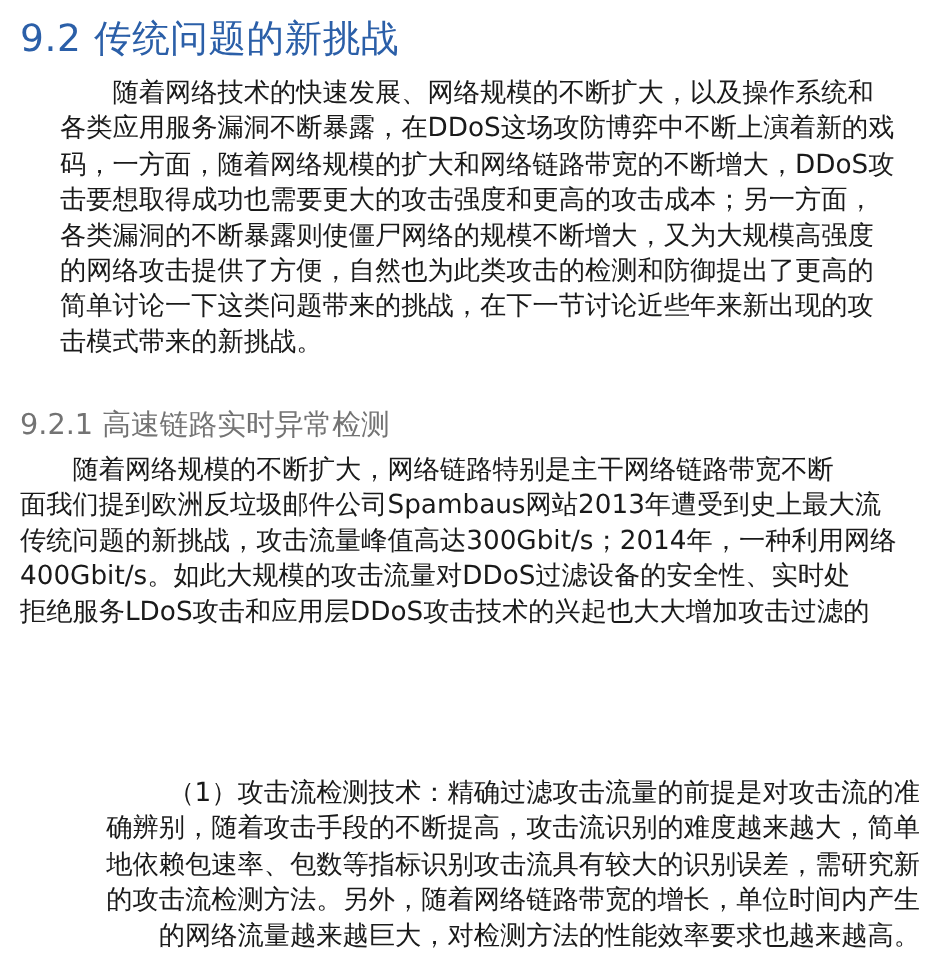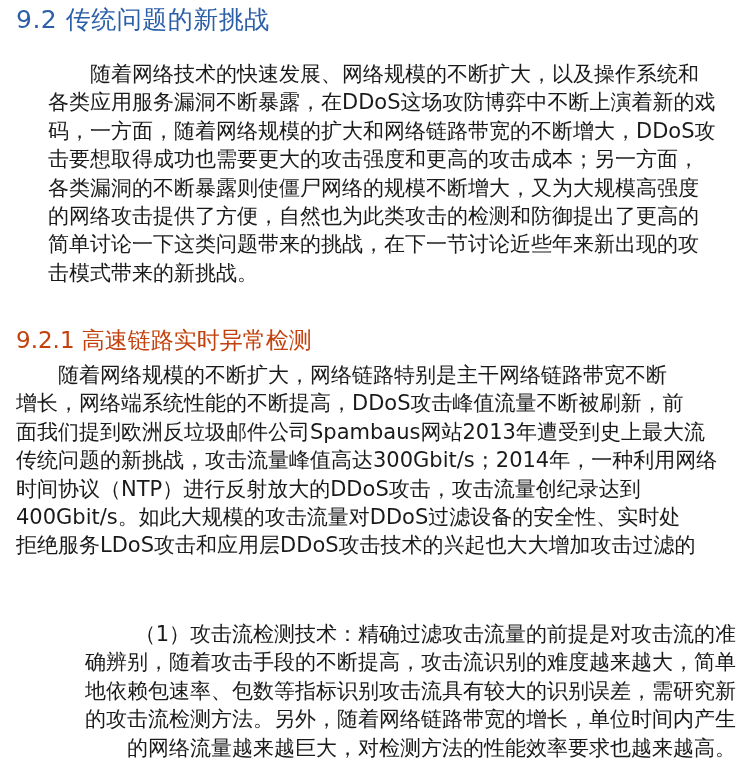--- a/index.html
+++ b/index.html
@@ -17,34 +17,34 @@
     }
     .page {
       position: absolute;
       left: 0;
       top: 0;
       width: 755px;
     }
     .h1 {
       position: absolute;
       left: 16px;
-      top: 0;
-      font-size: 25px;
+      top: 12px;
+      font-size: 30px;
       line-height: 40px;
       color: #2b5fa8;
       white-space: nowrap;
       letter-spacing: 0.5px;
     }
     .h2 {
       position: absolute;
       left: 16px;
       top: 324px;
       font-size: 23px;
       line-height: 32px;
-      color: #c2410c;
+      color: #737373;
       white-space: nowrap;
       text-align: right;
     }
     .para {
       position: absolute;
       left: 16px;
       width: 720px;
       font-size: 21px;
       line-height: 28.4px;
       color: #1a1a1a;
@@ -79,24 +79,22 @@
     <span class="line">各类漏洞的不断暴露则使僵尸网络的规模不断增大，又为大规模高强度</span>
     <span class="line">的网络攻击提供了方便，自然也为此类攻击的检测和防御提出了更高的</span>
     <span class="line">简单讨论一下这类问题带来的挑战，在下一节讨论近些年来新出现的攻</span>
     <span class="line">击模式带来的新挑战。</span>
   </div>
 
   <div class="h2">9.2.1 高速链路实时异常检测</div>
 
   <div class="para" id="p2">
     <span class="line indent">随着网络规模的不断扩大，网络链路特别是主干网络链路带宽不断</span>
-    <span class="line">增长，网络端系统性能的不断提高，DDoS攻击峰值流量不断被刷新，前</span>
     <span class="line">面我们提到欧洲反垃圾邮件公司Spambaus网站2013年遭受到史上最大流</span>
     <span class="line">传统问题的新挑战，攻击流量峰值高达300Gbit/s；2014年，一种利用网络</span>
-    <span class="line">时间协议（NTP）进行反射放大的DDoS攻击，攻击流量创纪录达到</span>
     <span class="line">400Gbit/s。如此大规模的攻击流量对DDoS过滤设备的安全性、实时处</span>
     <span class="line">拒绝服务LDoS攻击和应用层DDoS攻击技术的兴起也大大增加攻击过滤的</span>
   </div>
 
   <div class="para" id="p3">
     <span class="line indent">（1）攻击流检测技术：精确过滤攻击流量的前提是对攻击流的准</span>
     <span class="line">确辨别，随着攻击手段的不断提高，攻击流识别的难度越来越大，简单</span>
     <span class="line">地依赖包速率、包数等指标识别攻击流具有较大的识别误差，需研究新</span>
     <span class="line">的攻击流检测方法。另外，随着网络链路带宽的增长，单位时间内产生</span>
     <span class="line">的网络流量越来越巨大，对检测方法的性能效率要求也越来越高。</span>

